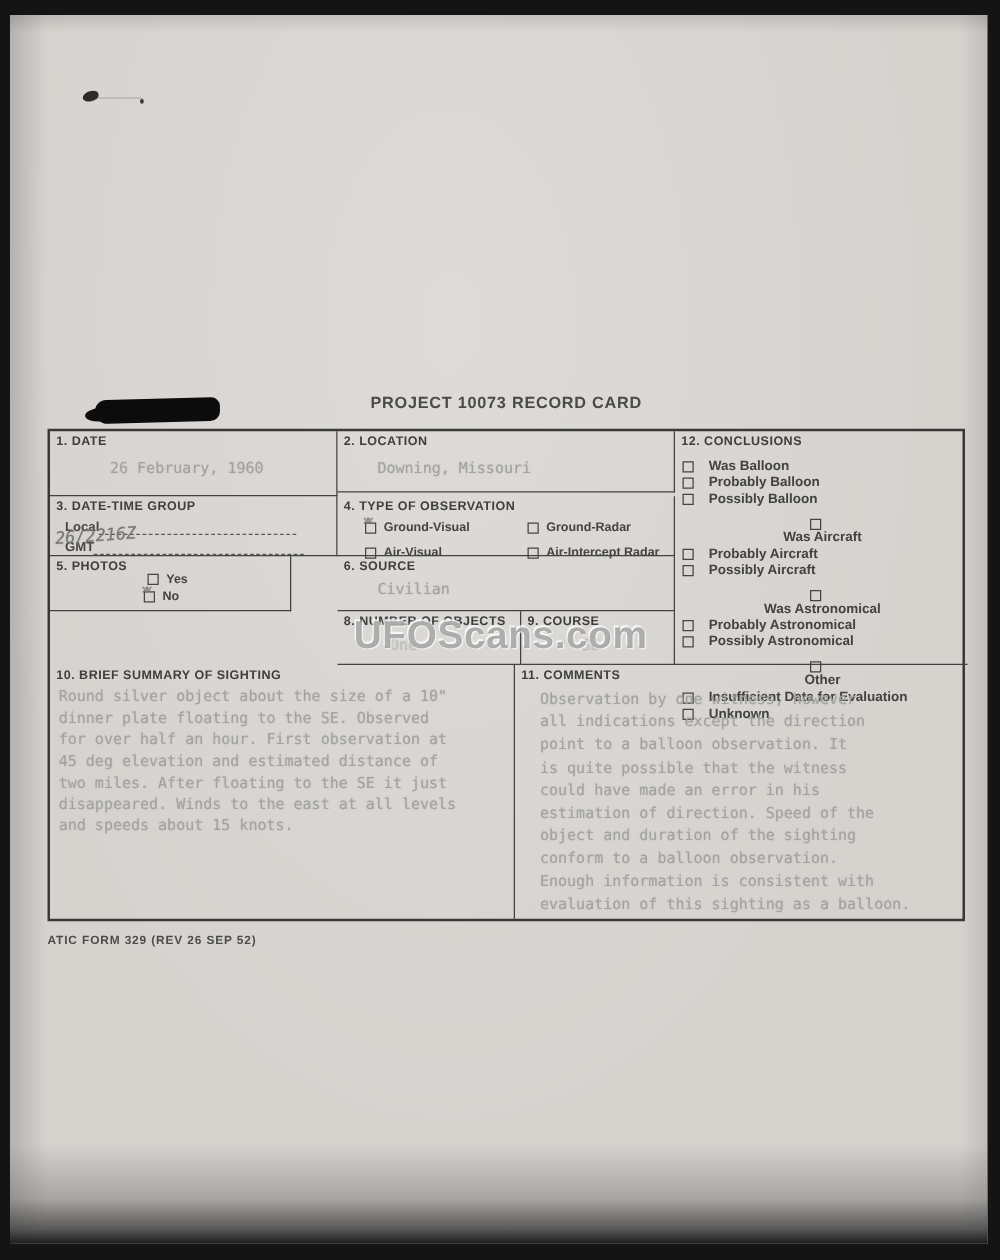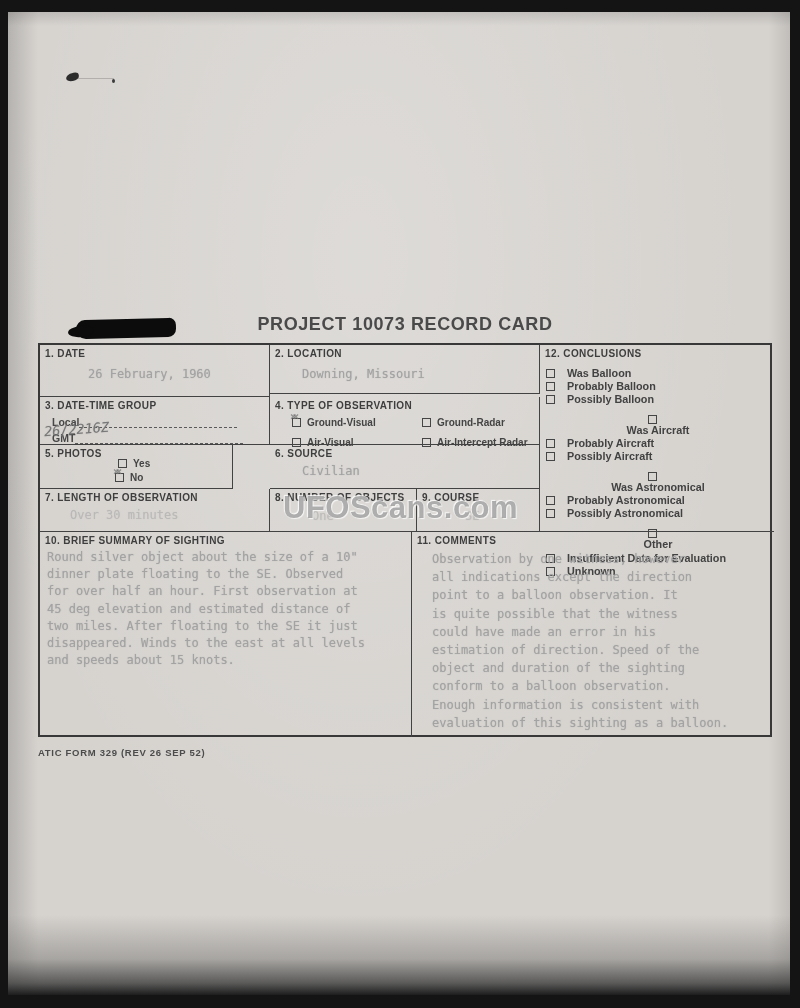--- a/index.html
+++ b/index.html
@@ -19,21 +19,21 @@
   .pen-blob{position:absolute;left:66px;top:73px;width:13px;height:8px;background:#2c2c2c;
             border-radius:60% 40% 55% 45%;transform:rotate(-10deg);}
   .pen-dot{position:absolute;left:112px;top:79px;width:3px;height:4px;background:#3a3a3a;border-radius:50%;}
   .pen-line{position:absolute;left:78px;top:78px;width:36px;height:1px;background:rgba(90,90,90,0.3);}
   .redaction{position:absolute;left:76px;top:319px;width:100px;height:19px;background:#0c0c0c;
              border-radius:9px 7px 8px 10px;transform:rotate(-1.5deg);}
   .redaction2{position:absolute;left:68px;top:326px;width:26px;height:11px;background:#0c0c0c;
              border-radius:50%;transform:rotate(-6deg);}
 
   .title{position:absolute;left:38px;top:314px;width:734px;text-align:center;
-         font-size:18px;font-weight:bold;letter-spacing:0.6px;color:#4a4a4a;}
+         font-size:13px;font-weight:bold;letter-spacing:0.6px;color:#4a4a4a;}
 
   .card{position:absolute;left:38px;top:343px;width:734px;height:394px;
         border:2px solid #383838;box-sizing:border-box;}
   .cell{position:absolute;box-sizing:border-box;border-color:#424242;}
   .br{border-right:1.5px solid #424242;}
   .bb{border-bottom:1.5px solid #424242;}
   .lbl{position:absolute;left:5px;top:3px;font-size:10px;font-weight:bold;
        letter-spacing:0.4px;color:#3e3e3e;white-space:nowrap;}
   .typed{font-family:"DejaVu Sans Mono","Liberation Mono",monospace;
          color:#a3a3a3;font-size:12px;white-space:pre-line;
@@ -152,24 +152,20 @@
           <span>No</span>
         </div>
       </div>
     </div>
 
     <div class="cell br bb" style="left:230px;top:100px;width:270px;height:44px;">
       <div class="lbl">6. SOURCE</div>
       <div class="typed val" style="left:32px;top:19px;">Civilian</div>
     </div>
 
-    <div class="cell br bb" style="left:0;top:144px;width:230px;height:43px;">
-      <div class="lbl">7. LENGTH OF OBSERVATION</div>
-      <div class="typed val faded1" style="left:30px;top:19px;">Over 30 minutes</div>
-    </div>
 
     <div class="cell br bb" style="left:230px;top:144px;width:147px;height:43px;">
       <div class="lbl">8. NUMBER OF OBJECTS</div>
       <div class="typed val faded2" style="left:42px;top:20px;">One</div>
     </div>
 
     <div class="cell br bb" style="left:377px;top:144px;width:123px;height:43px;">
       <div class="lbl">9. COURSE</div>
       <div class="typed val faded2" style="left:48px;top:20px;">SE</div>
     </div>

